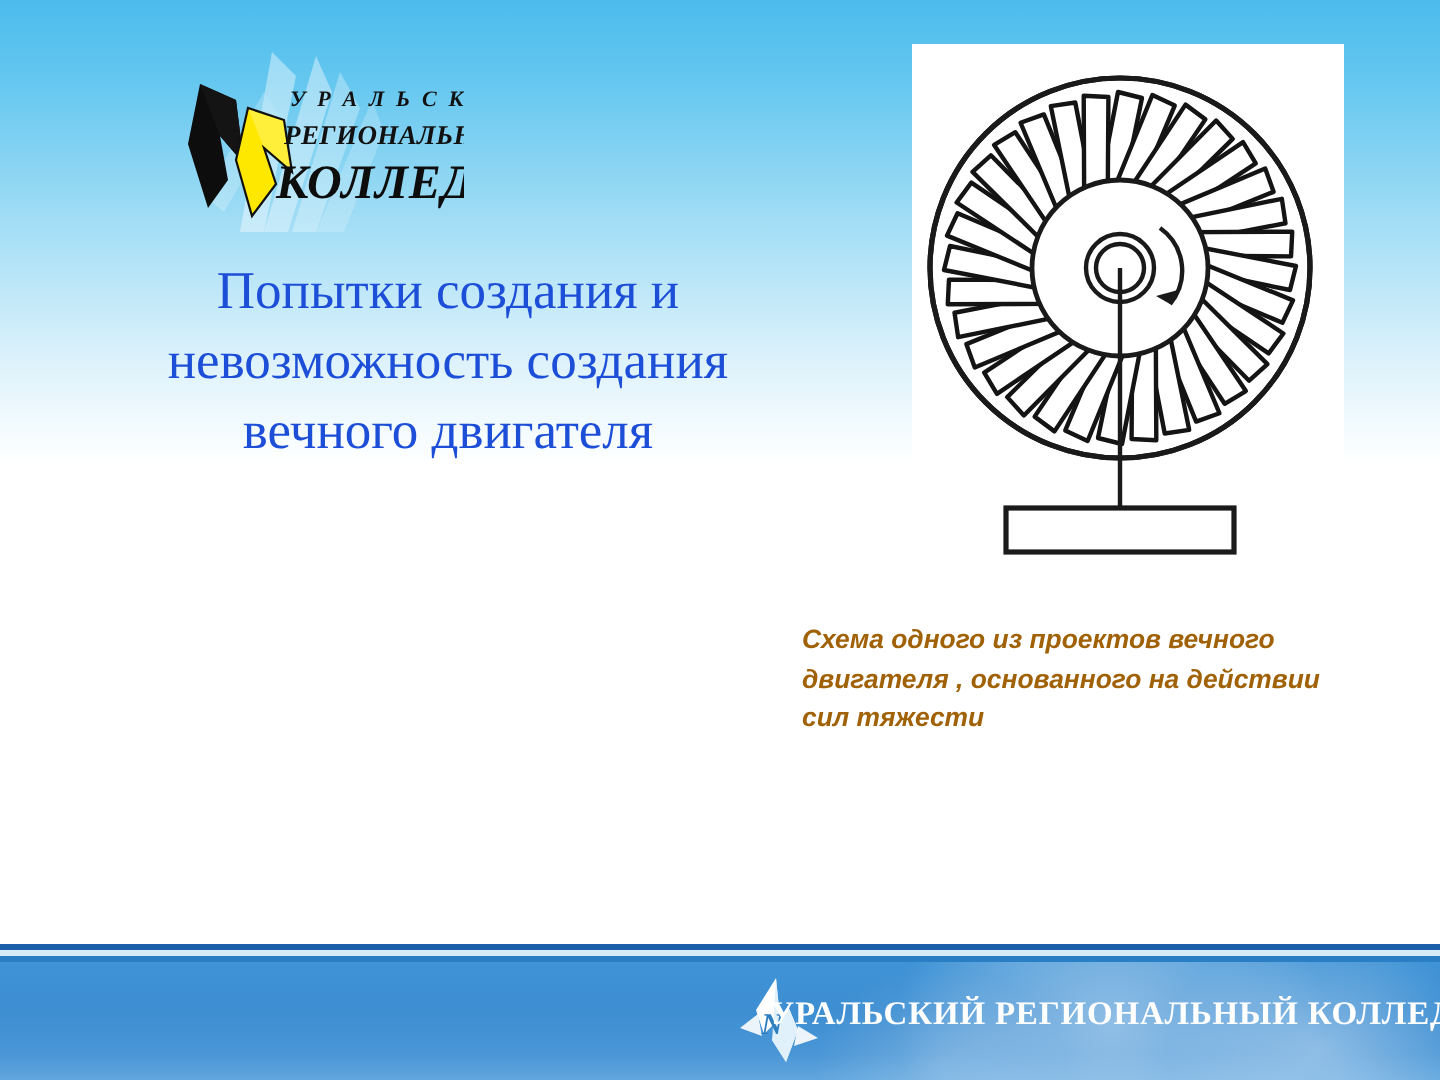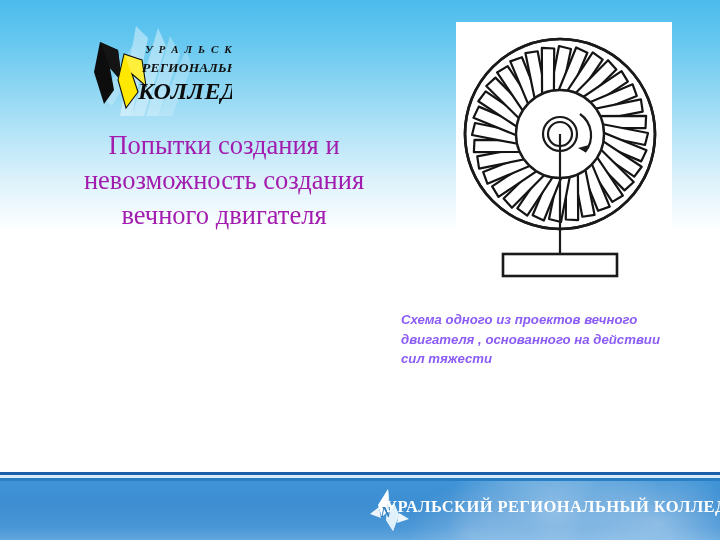--- a/index.html
+++ b/index.html
@@ -51,21 +51,21 @@
   }
   .logo-block svg { display: block; }
 
   
   .title {
     position: absolute;
     left: 14px;
     top: 128px;
     width: 420px;
     text-align: center;
-    color: #a21caf;
+    color: #1d4ed8;
     font-family: "Liberation Serif", serif;
     font-size: 26.5px;
     line-height: 35px;
     font-weight: 400;
     letter-spacing: 0px;
     white-space: pre-line;
   }
 
   
   .pic-box {
@@ -77,21 +77,21 @@
     background: #ffffff;
   }
   .pic-box svg { display: block; }
 
   
   .caption {
     position: absolute;
     left: 401px;
     top: 310px;
     width: 312px;
-    color: #8b5cf6;
+    color: #a16207;
     font-family: "Liberation Sans", sans-serif;
     font-style: italic;
     font-weight: bold;
     font-size: 13.2px;
     line-height: 19.5px;
     white-space: pre-line;
   }
 
   
   .footer-rule-1 {

